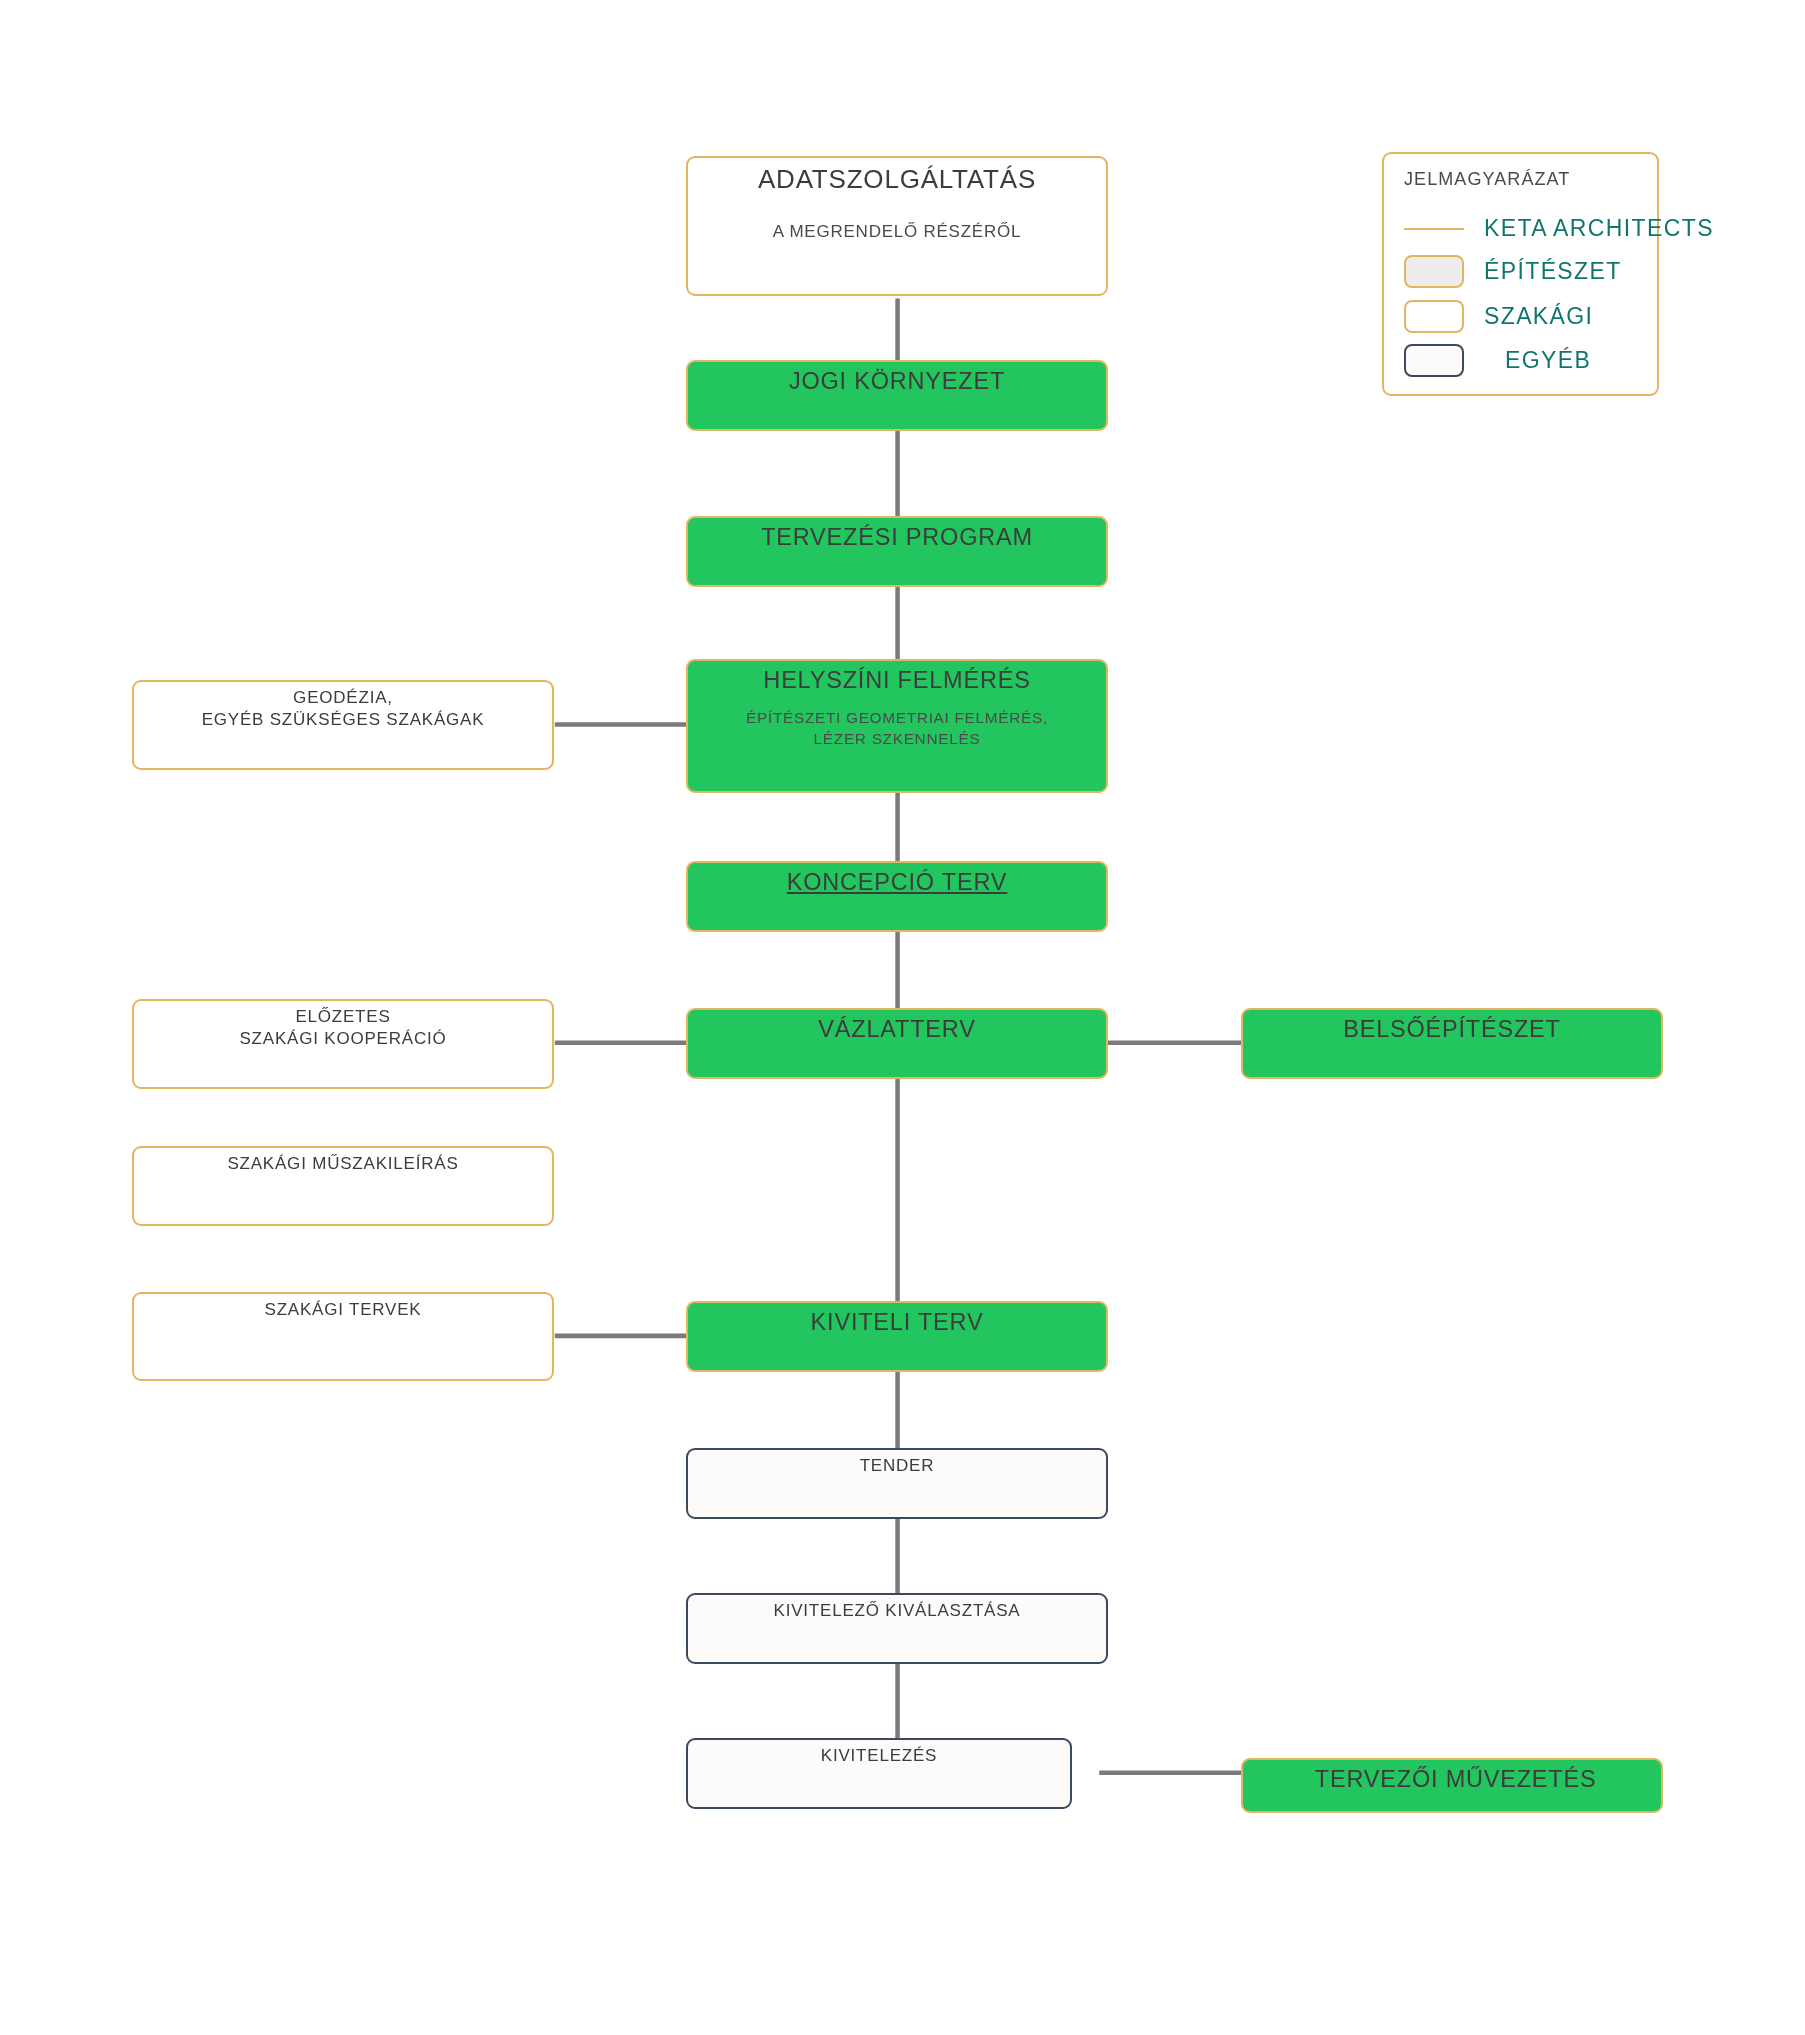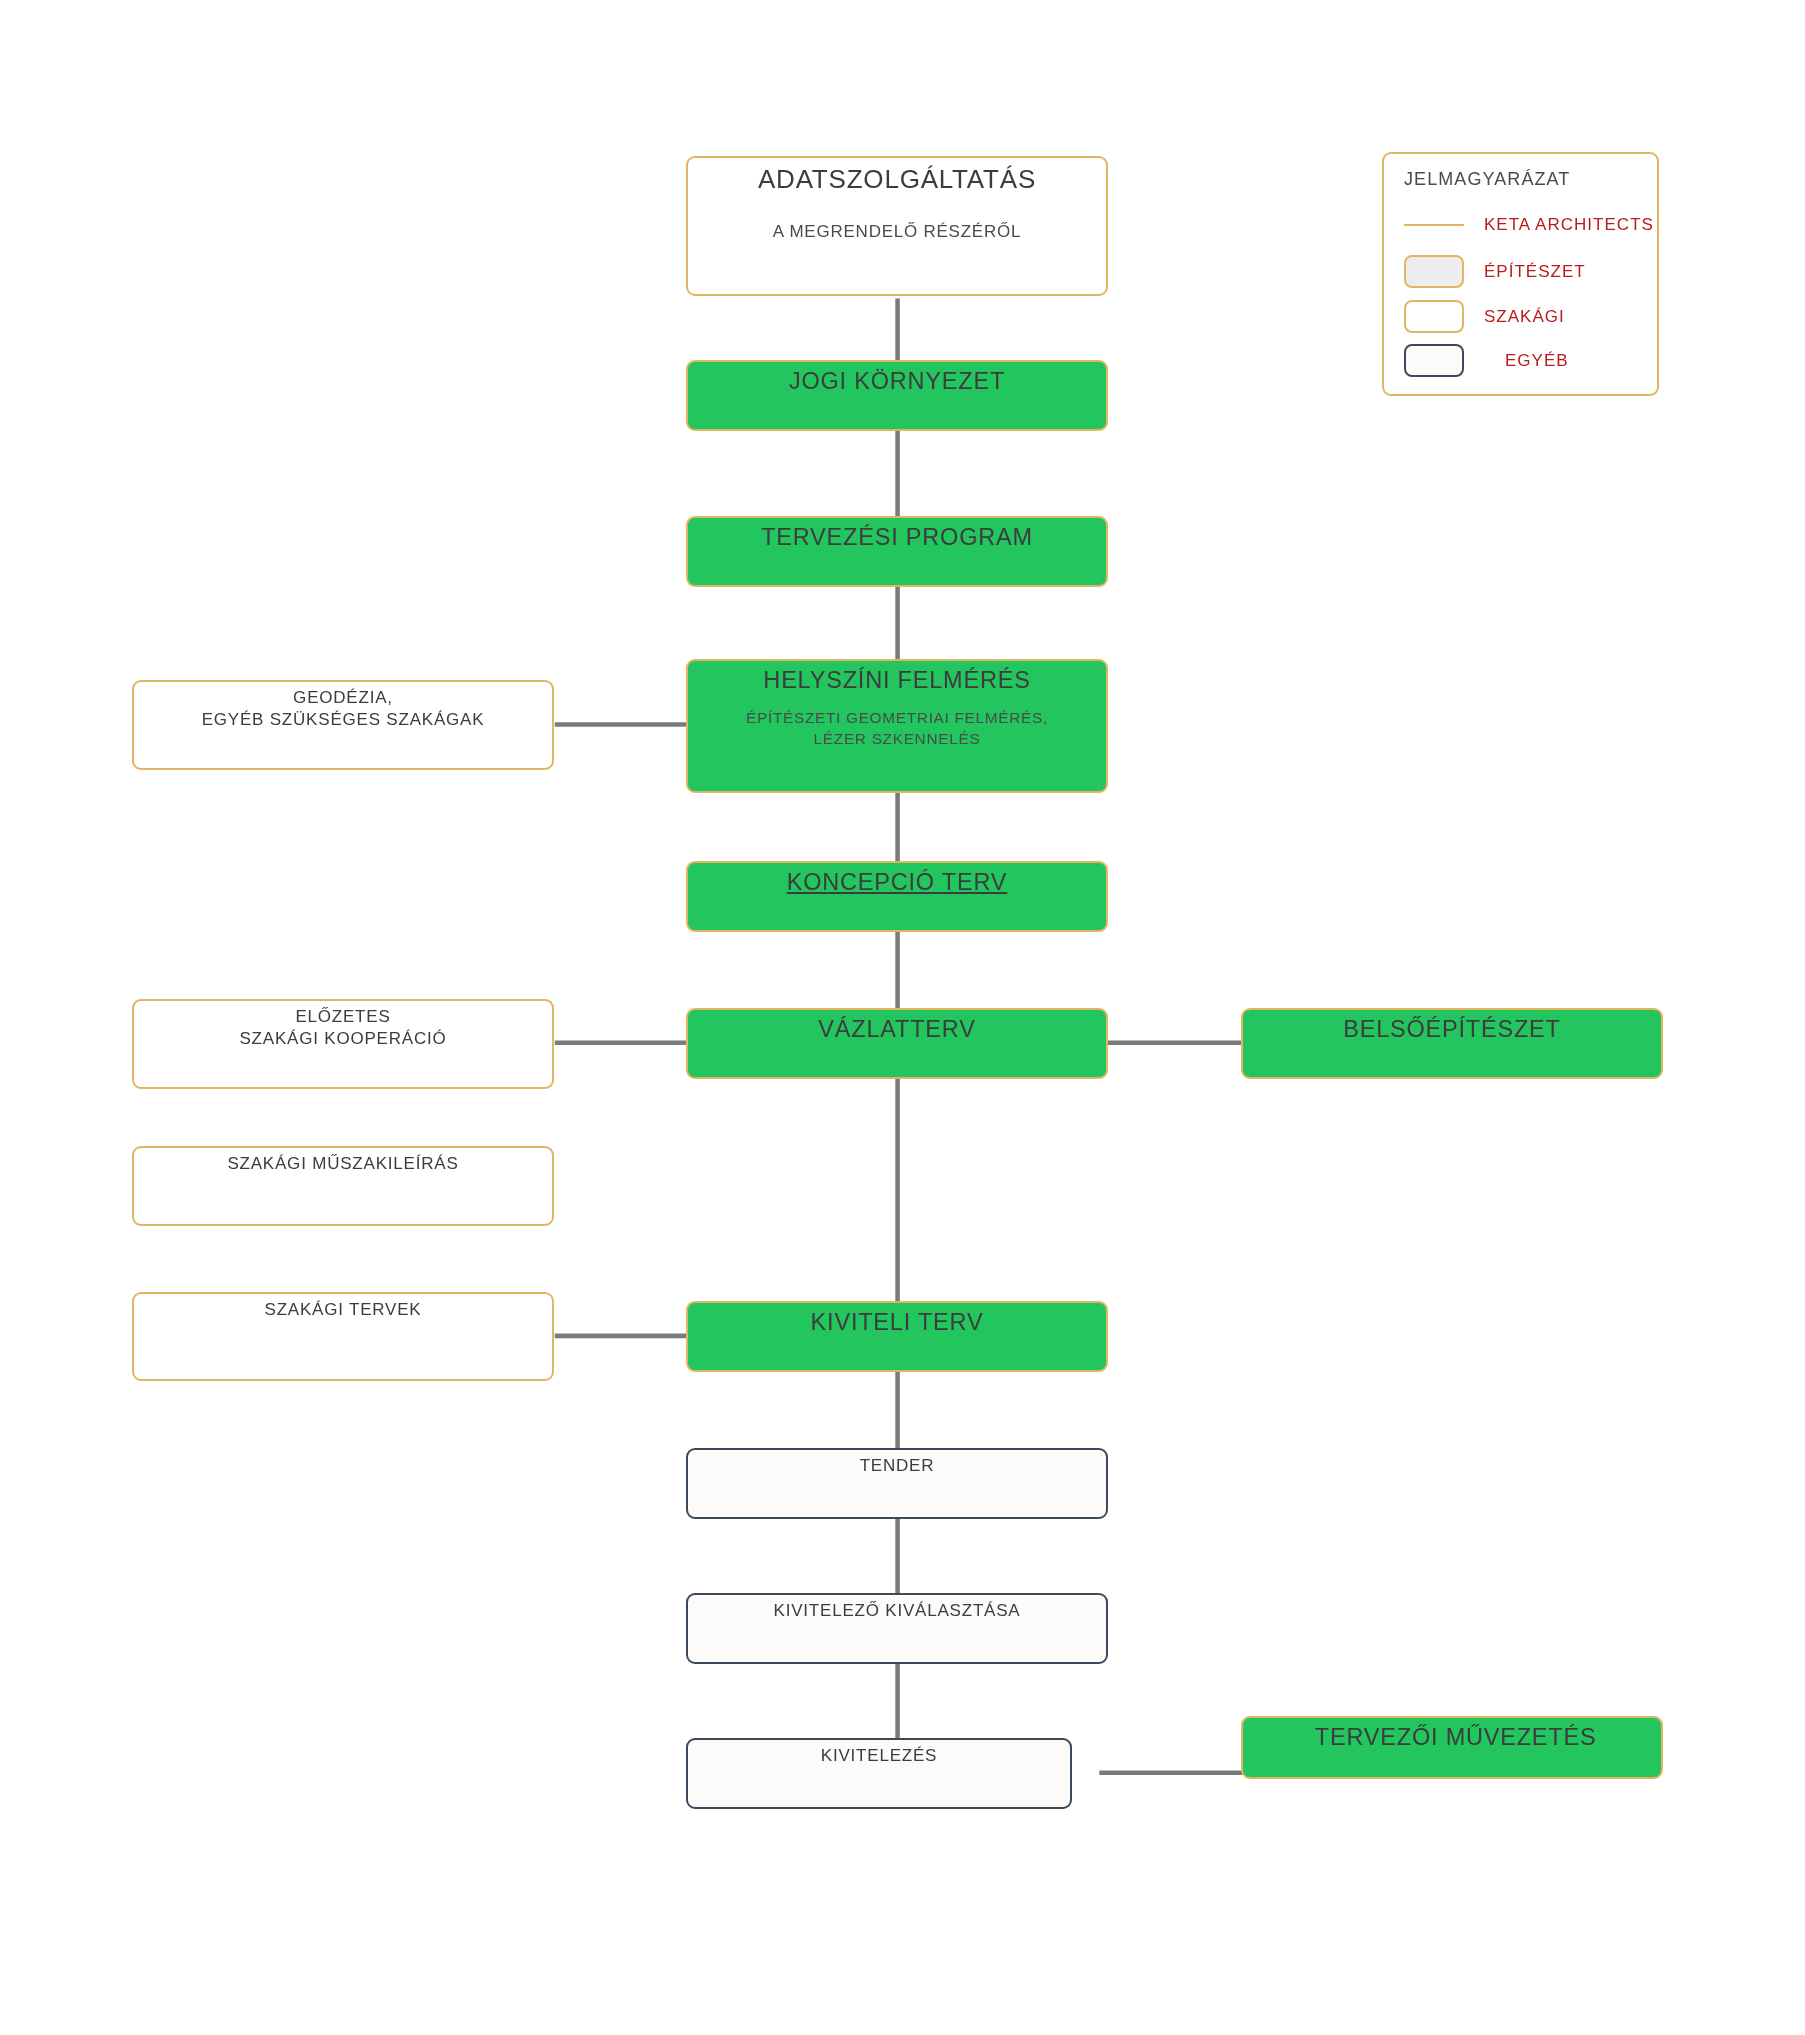--- a/index.html
+++ b/index.html
@@ -103,24 +103,24 @@
     letter-spacing: 0.06em;
     color: #4a4a4a;
   }
   .legend-row {
     position: absolute;
     display: flex;
     align-items: center;
     left: 20px;
   }
   .legend-row .lg-label {
-    font-size: 17px;
+    font-size: 23px;
     font-weight: 300;
     letter-spacing: 0.06em;
-    color: #b91c1c;
+    color: #0f766e;
     white-space: nowrap;
   }
   .swatch-line {
     width: 60px;
     height: 0;
     border-top: 2.3px solid #E2B560;
     margin-right: 20px;
   }
   .swatch-box {
     width: 60px;
@@ -214,21 +214,21 @@
   </div>
 
   <div class="node spec t-sm" style="left:132px; top:1292px; width:422px; height:89px;">
     <span class="title">SZAKÁGI TERVEK</span>
   </div>
 
   <div class="node arch t-lg" style="left:1241px; top:1008px; width:422px; height:71px;">
     <span class="title">BELSŐÉPÍTÉSZET</span>
   </div>
 
-  <div class="node arch t-lg" style="left:1241px; top:1716px; width:422px; height:63px;padding-left:20px;">
+  <div class="node arch t-lg" style="left:1241px; top:1758px; width:422px; height:55px;padding-left:20px;">
     <span class="title">TERVEZŐI MŰVEZETÉS</span>
   </div>
 
   <div id="legend" style="left:1382px; top:152px; width:277px; height:244px;">
 
     <div class="legend-title">JELMAGYARÁZAT</div>
 
     <div class="legend-row" style="top:61px;">
       <span class="swatch-line"></span>
       <span class="lg-label">KETA ARCHITECTS</span>

